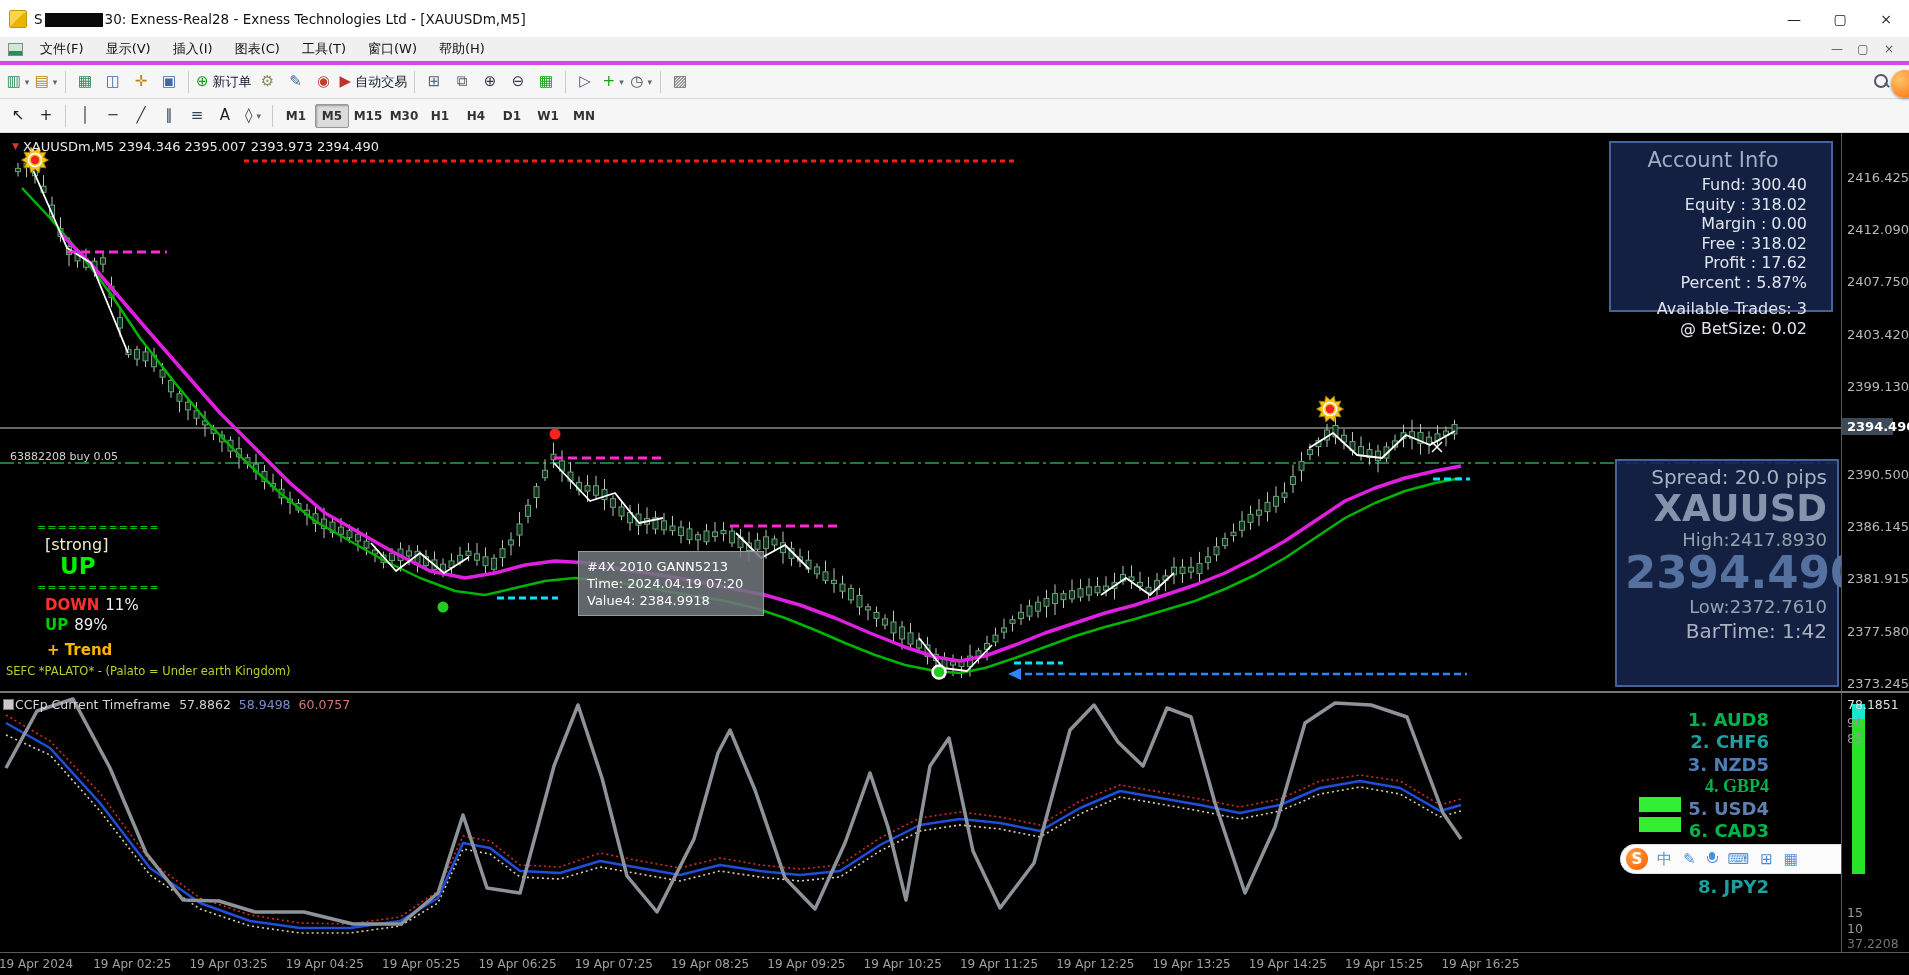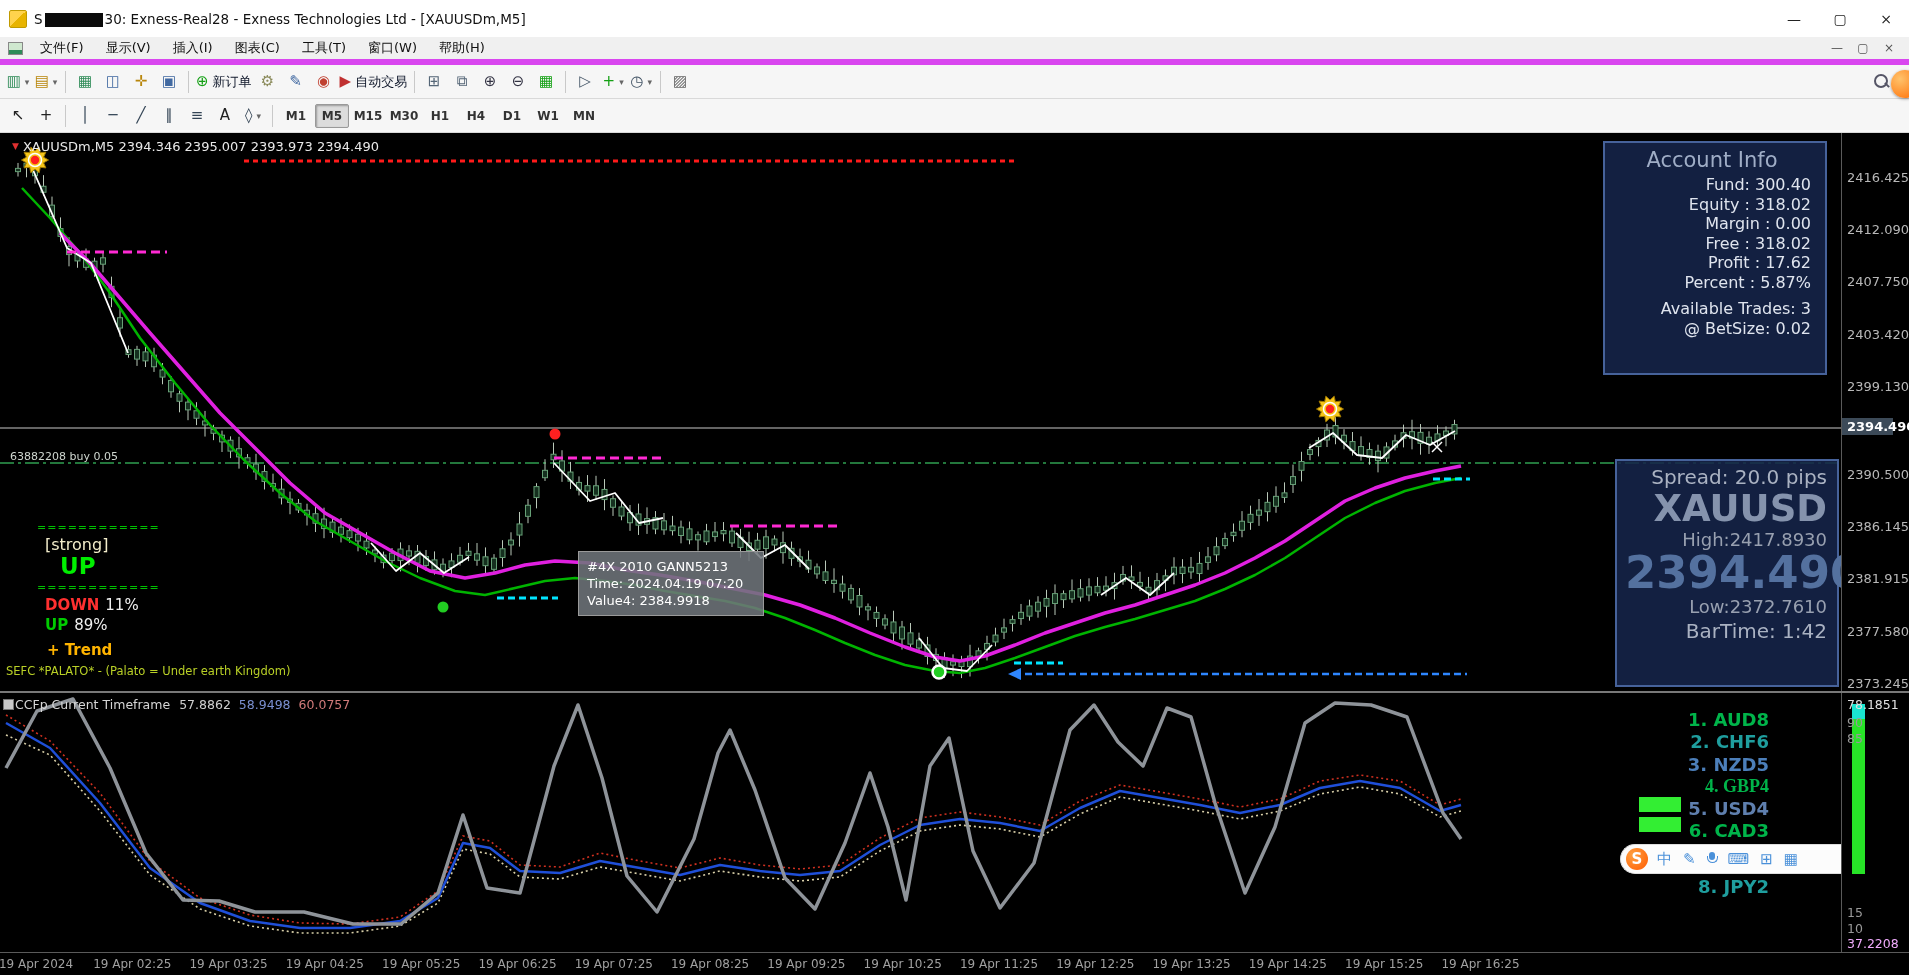--- a/index.html
+++ b/index.html
@@ -10,21 +10,21 @@
 
 .titlebar{height:37px;background:#fff;display:flex;align-items:center;color:#111;font-size:13.5px;flex:0 0 auto}
 .app-icon{width:18px;height:18px;margin:0 7px 0 9px;border-radius:2px;
   background:linear-gradient(135deg,#ffd34d 0 50%,#e8b400 50%);border:1px solid #c09a00;flex:0 0 auto}
 .title-text{white-space:nowrap;overflow:hidden}
 .redact{display:inline-block;width:58px;height:14px;background:#0b0b0b;vertical-align:middle;margin:0 2px}
 .win-controls{margin-left:auto;display:flex;height:100%}
 .wc{width:46px;height:100%;display:flex;align-items:center;justify-content:center;font-size:14px;color:#222}
 
 
-.menubar{height:28px;background:#f0f0f0;display:flex;align-items:center;font-size:13px;color:#111;border-bottom:6px solid #d946ef;flex:0 0 auto}
+.menubar{height:28px;background:#f0f0f0;display:flex;align-items:center;font-size:13px;color:#111;border-bottom:4px solid #d946ef;flex:0 0 auto}
 .child-icon{width:15px;height:13px;margin:0 6px 0 8px;background:linear-gradient(180deg,#cfe8cf 0 60%,#2e8b57 60%);border:1px solid #888}
 .menu-item{padding:4px 11px;white-space:nowrap}
 .mdi-controls{margin-left:auto;display:flex;gap:10px;padding-right:12px;color:#555;font-size:12px}
 .mdi-controls span{width:16px;text-align:center}
 
 
 .tb{height:34px;background:#f6f6f6;border-bottom:1px solid #d9d9d9;display:flex;align-items:center;padding:0 4px;flex:0 0 auto;position:relative}
 .tb-btn{display:inline-flex;align-items:center;justify-content:center;height:26px;min-width:26px;margin:0 1px;border:1px solid transparent;border-radius:2px;gap:4px}
 .tb-glyph{font-size:15px;line-height:1}
 .tb-label{font-size:13px;color:#0f172a;white-space:nowrap}
@@ -49,21 +49,21 @@
 .order-label{position:absolute;left:10px;top:317px;color:#cfd6cf;font-size:11px}
 .left-overlays{position:absolute;left:0;top:386px;line-height:1}
 .ov-sep{color:#00c000;font-size:11px;letter-spacing:1px;margin:3px 0 3px 37px}
 .ov-strong{color:#f2ecca;font-size:16px;margin:4px 0 2px 45px}
 .ov-upbig{color:#00ee00;font-size:23px;font-weight:bold;margin:2px 0 4px 60px}
 .ov-row{font-size:15px;font-weight:bold;margin:5px 0 0 45px}
 .ov-down{color:#ff3030}.ov-up{color:#00cc00}.ov-pct{color:#f0f0f0;margin-left:6px;font-weight:normal}
 .ov-trend{color:#ffb400;font-size:15px;font-weight:bold;margin:10px 0 0 47px}
 .ov-sefc{color:#b9d026;font-size:11.5px;margin:8px 0 0 6px;white-space:nowrap}
 .tooltip{position:absolute;left:578px;top:418px;width:186px;background:rgba(110,116,122,.88);border:1px solid #9a9a9a;color:#fff;font-size:13px;padding:6px 8px;line-height:17px;white-space:nowrap}
-.acct-panel{position:absolute;right:14px;top:8px;width:224px;height:234px;background:rgba(22,36,74,.88);border:2px solid #46629a;color:#dfe4ee;text-align:right;padding:5px 14px 0 8px}
+.acct-panel{position:absolute;right:8px;top:8px;width:224px;height:171px;background:rgba(22,36,74,.88);border:2px solid #46629a;color:#dfe4ee;text-align:right;padding:5px 24px 0 8px}
 .acct-title{color:#9fadc6;font-size:21px;text-align:center;margin-bottom:3px}
 .acct-line{font-size:16px;line-height:19.5px;white-space:nowrap}
 .acct-gap{margin-top:7px}
 .sym-panel{position:absolute;right:2px;top:326px;width:224px;height:228px;background:rgba(22,36,74,.88);border:2px solid #46629a;text-align:right;padding:4px 10px 0 8px;white-space:nowrap}
 .sp-spread{color:#aab2c2;font-size:20px}
 .sp-symbol{color:#8593ad;font-size:37px;font-weight:bold;line-height:40px}
 .sp-high{color:#98a0b0;font-size:18px}
 .sp-price{color:#54719f;font-size:45px;font-weight:bold;line-height:46px}
 .sp-low{color:#98a0b0;font-size:18px}
 .sp-bartime{color: #aab2c2;font-size:20px;margin-top:2px}
@@ -709,21 +709,21 @@
           </span>
       </div>
     </div>
     <div class="ind-scale" id="ind-scale">
       <div class="strength-strip"></div>
     <span class="is-label" style="top: 4px; color: rgb(224, 224, 224);">78.1851</span>
         <span class="is-label" style="top: 22px; color: rgb(153, 153, 153);">90</span>
         <span class="is-label" style="top: 38px; color: rgb(153, 153, 153);">85</span>
         <span class="is-label" style="top: 212px; color: rgb(153, 153, 153);">15</span>
         <span class="is-label" style="top: 228px; color: rgb(153, 153, 153);">10</span>
-        <span class="is-label" style="top: 243px; color: #f0abfc;">37.2208</span>
+        <span class="is-label" style="top: 243px; color: #737373;">37.2208</span>
       </div>
   </div>
 
   <div class="time-axis" id="time-axis">
       <span class="ta-label" style="left: 36px;">19 Apr 2024</span>
       <span class="ta-label" style="left: 132.3px;">19 Apr 02:25</span>
       <span class="ta-label" style="left: 228.6px;">19 Apr 03:25</span>
       <span class="ta-label" style="left: 324.9px;">19 Apr 04:25</span>
       <span class="ta-label" style="left: 421.2px;">19 Apr 05:25</span>
       <span class="ta-label" style="left: 517.5px;">19 Apr 06:25</span>

